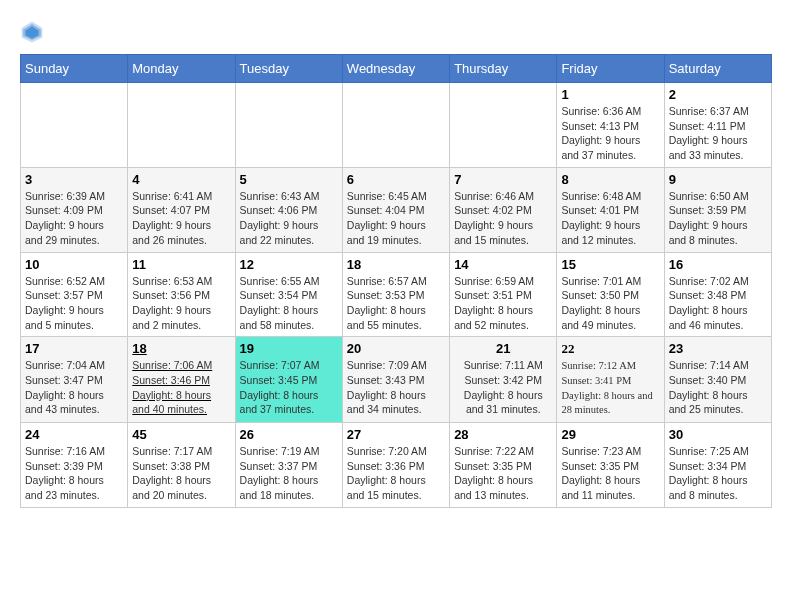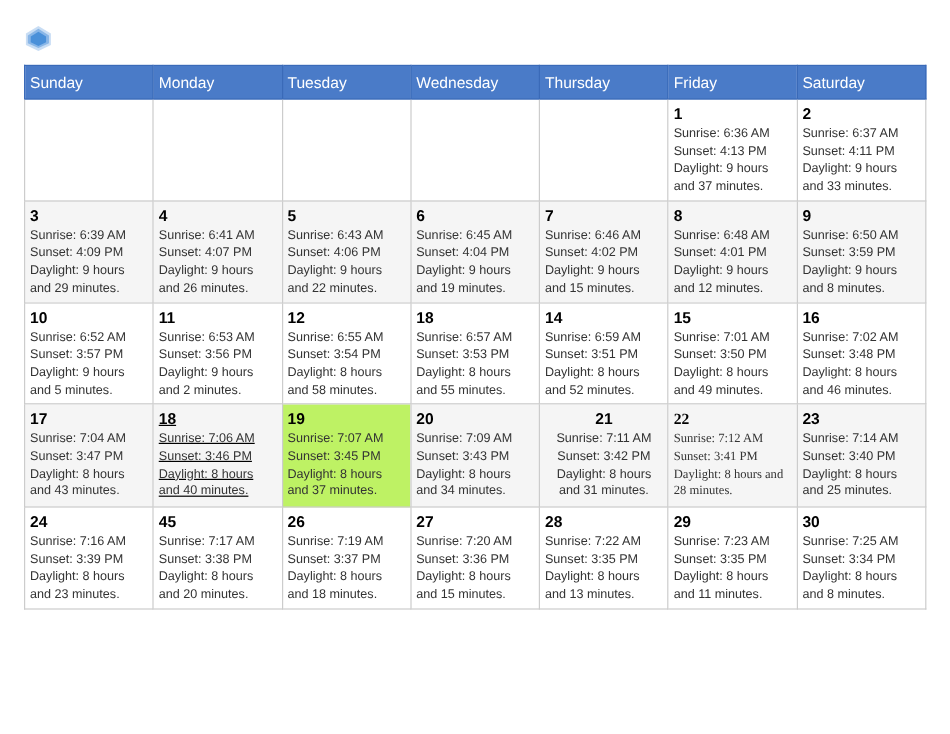--- a/index.html
+++ b/index.html
@@ -201,21 +201,21 @@
       </tr>
       <tr>
         <td style="background: rgb(245, 245, 245);">
           <span class="day-num">17</span>
           <div class="day-info">Sunrise: 7:04 AM<br>Sunset: 3:47 PM<br>Daylight: 8 hours and 43 minutes.</div>
         </td>
         <td style="background: rgb(245, 245, 245); text-decoration: underline;">
           <span class="day-num">18</span>
           <div class="day-info">Sunrise: 7:06 AM<br>Sunset: 3:46 PM<br>Daylight: 8 hours and 40 minutes.</div>
         </td>
-        <td style="background: #bef264;">
+        <td style="background: #5eead4;">
           <span class="day-num">19</span>
           <div class="day-info">Sunrise: 7:07 AM<br>Sunset: 3:45 PM<br>Daylight: 8 hours and 37 minutes.</div>
         </td>
         <td style="background: rgb(245, 245, 245);">
           <span class="day-num">20</span>
           <div class="day-info">Sunrise: 7:09 AM<br>Sunset: 3:43 PM<br>Daylight: 8 hours and 34 minutes.</div>
         </td>
         <td style="background: rgb(245, 245, 245); text-align: center;">
           <span class="day-num">21</span>
           <div class="day-info">Sunrise: 7:11 AM<br>Sunset: 3:42 PM<br>Daylight: 8 hours and 31 minutes.</div>

